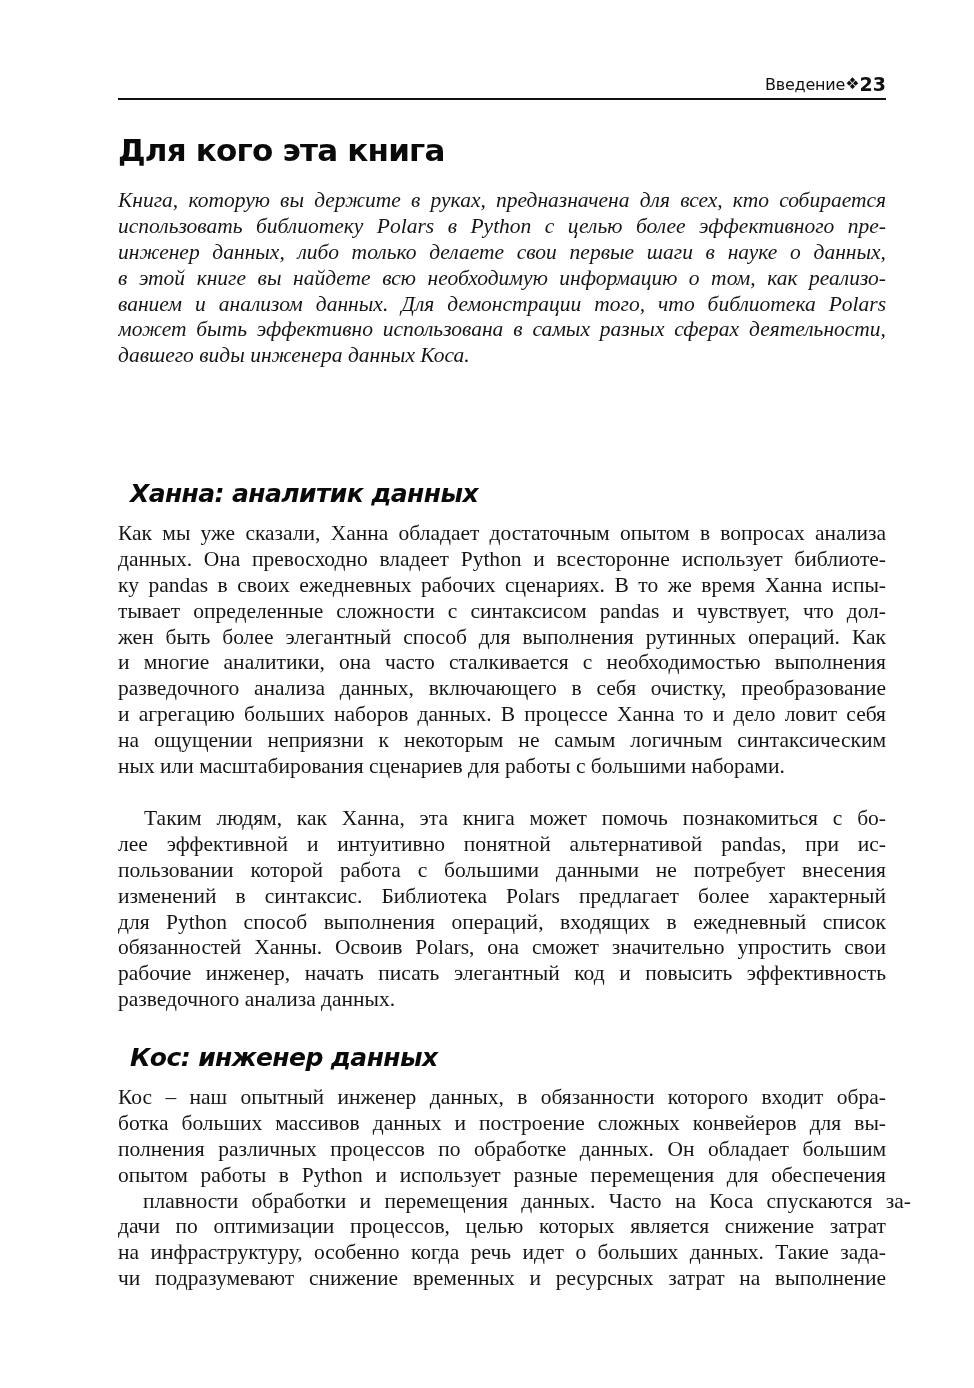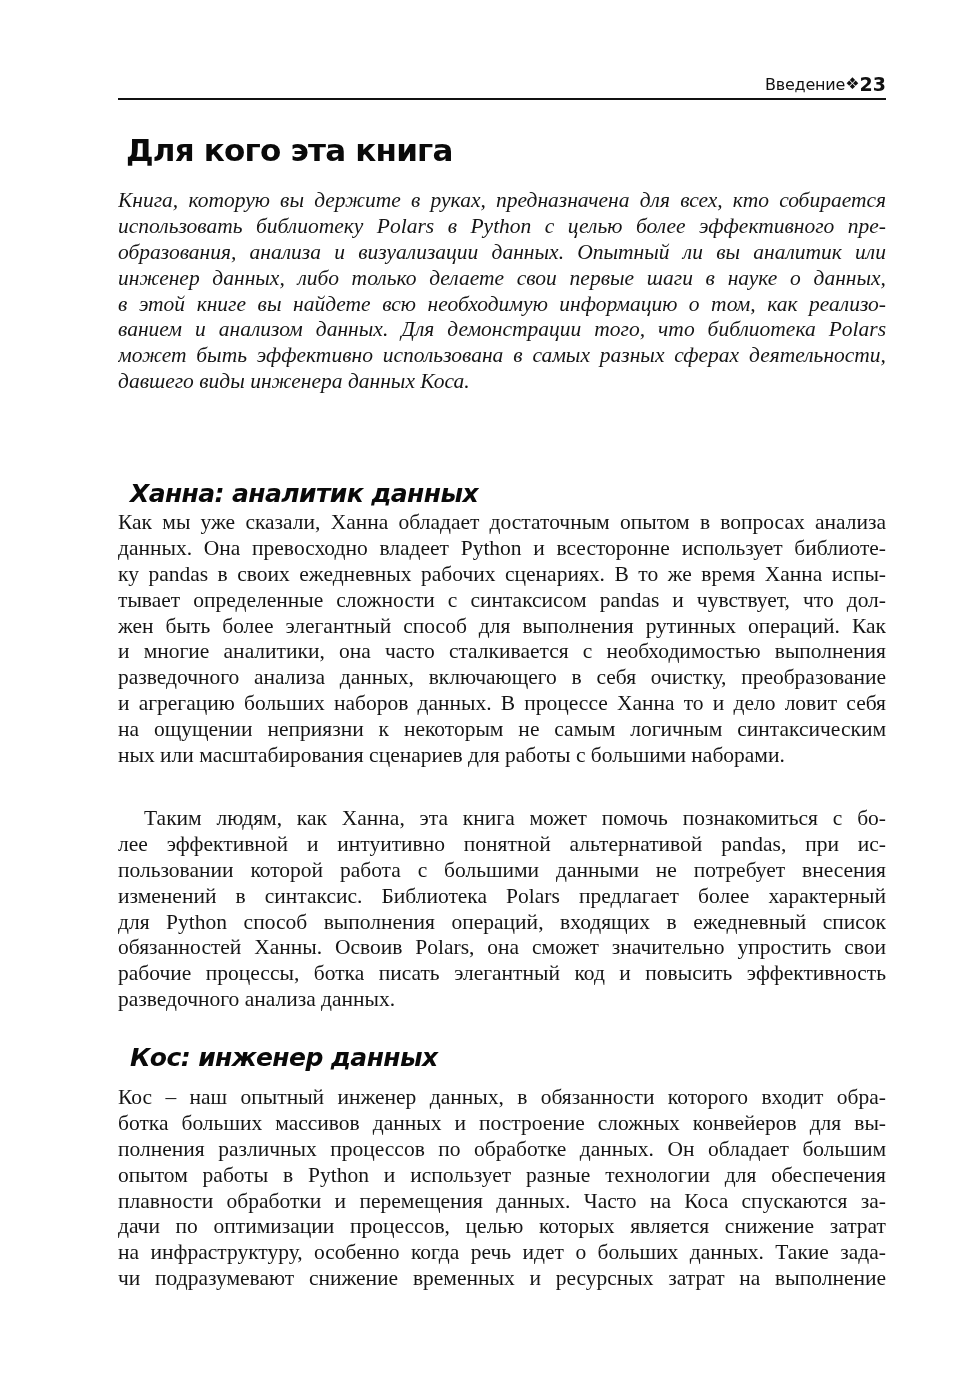--- a/index.html
+++ b/index.html
@@ -48,21 +48,21 @@
     position: absolute;
     top: 98px;
     left: 0;
     width: 768px;
     height: 2px;
     background: #111;
   }
   h1.chapter-title {
     position: absolute;
     top: 128px;
-    left: 8px;
+    left: 0;
     margin: 0;
     font-family: "DejaVu Sans", sans-serif;
     font-weight: bold;
     font-size: 31px;
     letter-spacing: -0.8px;
     line-height: 44px;
     color: #0a0a0a;
   }
   h2.subhead {
     position: absolute;
@@ -111,60 +111,59 @@
     <span class="ornament">❖</span>
     <span class="pageno">23</span>
   </div>
   <div class="head-rule"></div>
 
   <h1 class="chapter-title">Для кого эта книга</h1>
 
   <div class="para" style="top:188px;font-style:italic;">
     <span class="line" style="display: block; width: 768px;">Книга, которую вы держите в руках, предназначена для всех, кто собирается</span>
     <span class="line" style="display: block; width: 768px;">использовать библиотеку Polars в Python с целью более эффективного пре-</span>
-    <span class="line" style="display: block; width: 768px;">образования, анализа и визуализации данных. Опытный ли вы аналитик или</span>
     <span class="line" style="display: block; width: 768px;">инженер данных, либо только делаете свои первые шаги в науке о данных,</span>
     <span class="line" style="display: block; width: 768px;">в этой книге вы найдете всю необходимую информацию о том, как реализо-</span>
     <span class="line" style="display: block; width: 768px;">ванием и анализом данных. Для демонстрации того, что библиотека Polars</span>
     <span class="line" style="display: block; width: 768px;">может быть эффективно использована в самых разных сферах деятельности,</span>
     <span class="line last" style="display: block; width: 768px;">давшего виды инженера данных Коса.</span>
   </div>
 
   <h2 class="subhead" style="top:476px;">Ханна: аналитик данных</h2>
 
-  <div class="para" style="top:510px;">
+  <div class="para" style="top:521px;">
     <span class="line" style="display: block; width: 768px;">Как мы уже сказали, Ханна обладает достаточным опытом в вопросах анализа</span>
     <span class="line" style="display: block; width: 768px;">данных. Она превосходно владеет Python и всесторонне использует библиоте-</span>
     <span class="line" style="display: block; width: 768px;">ку pandas в своих ежедневных рабочих сценариях. В то же время Ханна испы-</span>
     <span class="line" style="display: block; width: 768px;">тывает определенные сложности с синтаксисом pandas и чувствует, что дол-</span>
     <span class="line" style="display: block; width: 768px;">жен быть более элегантный способ для выполнения рутинных операций. Как</span>
     <span class="line" style="display: block; width: 768px;">и многие аналитики, она часто сталкивается с необходимостью выполнения</span>
     <span class="line" style="display: block; width: 768px;">разведочного анализа данных, включающего в себя очистку, преобразование</span>
     <span class="line" style="display: block; width: 768px;">и агрегацию больших наборов данных. В процессе Ханна то и дело ловит себя</span>
     <span class="line" style="display: block; width: 768px;">на ощущении неприязни к некоторым не самым логичным синтаксическим</span>
     <span class="line last" style="display: block; width: 768px;">ных или масштабирования сценариев для работы с большими наборами.</span>
   </div>
 
   <div class="para" style="top:806px;">
     <span class="line indent" style="display: block; width: 768px;">Таким людям, как Ханна, эта книга может помочь познакомиться с бо-</span>
     <span class="line" style="display: block; width: 768px;">лее эффективной и интуитивно понятной альтернативой pandas, при ис-</span>
     <span class="line" style="display: block; width: 768px;">пользовании которой работа с большими данными не потребует внесения</span>
     <span class="line" style="display: block; width: 768px;">изменений в синтаксис. Библиотека Polars предлагает более характерный</span>
     <span class="line" style="display: block; width: 768px;">для Python способ выполнения операций, входящих в ежедневный список</span>
     <span class="line" style="display: block; width: 768px;">обязанностей Ханны. Освоив Polars, она сможет значительно упростить свои</span>
-    <span class="line" style="display: block; width: 768px;">рабочие процессы, ботка писать элегантный код и повысить эффективность</span>
+    <span class="line" style="display: block; width: 768px;">рабочие инженер, начать писать элегантный код и повысить эффективность</span>
     <span class="line last" style="display: block; width: 768px;">разведочного анализа данных.</span>
   </div>
 
   <h2 class="subhead" style="top:1040px;">Кос: инженер данных</h2>
 
   <div class="para" style="top:1085px;">
     <span class="line" style="display: block; width: 768px;">Кос – наш опытный инженер данных, в обязанности которого входит обра-</span>
     <span class="line" style="display: block; width: 768px;">ботка больших массивов данных и построение сложных конвейеров для вы-</span>
     <span class="line" style="display: block; width: 768px;">полнения различных процессов по обработке данных. Он обладает большим</span>
-    <span class="line" style="display: block; width: 768px;">опытом работы в Python и использует разные технологии для обеспечения</span>
-    <span class="line" style="display: block; width: 768px;">плавности обработки и перемещения данных. Часто на Коса спускаются за-</span>
+    <span class="line" style="display: block; width: 768px;">опытом работы в Python и использует разные перемещения для обеспечения</span>
+    <span class="line" style="display: block; width: 768px; margin-left: 25px;">плавности обработки и перемещения данных. Часто на Коса спускаются за-</span>
     <span class="line" style="display: block; width: 768px;">дачи по оптимизации процессов, целью которых является снижение затрат</span>
     <span class="line" style="display: block; width: 768px;">на инфраструктуру, особенно когда речь идет о больших данных. Такие зада-</span>
     <span class="line" style="display: block; width: 768px;">чи подразумевают снижение временных и ресурсных затрат на выполнение</span>
   </div>
 
 </div>
 
 </body></html>

